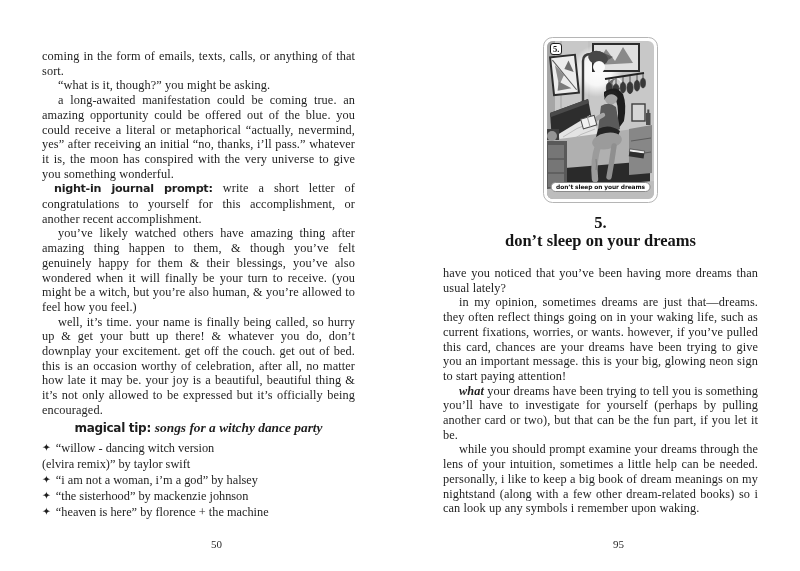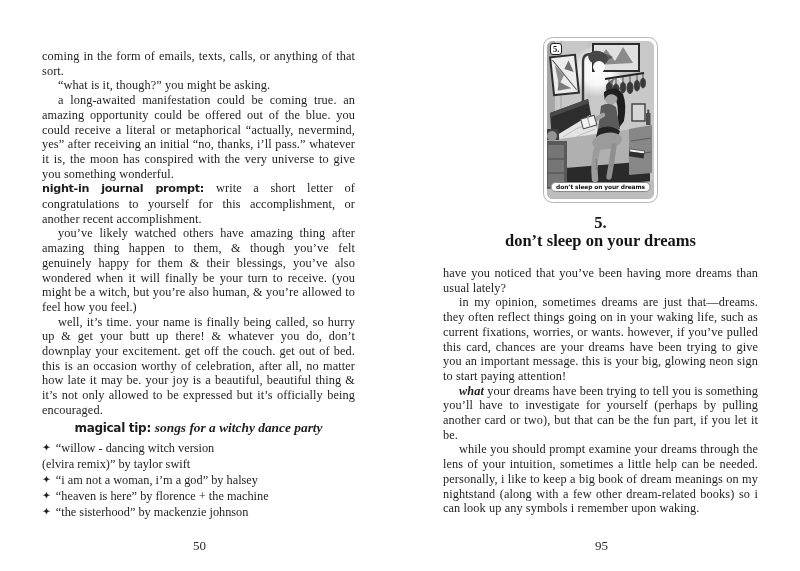--- a/index.html
+++ b/index.html
@@ -13,20 +13,21 @@
   .page-right{left:443px;width:315px;padding-top:37px;}
 
   .para{
     margin:0;font-size:12.3px;line-height:14.7px;text-align:justify;
     text-justify:inter-word;letter-spacing:0.1px;
   }
   .para.indent{text-indent:16px;}
   .lead-bold{
     font-family:"DejaVu Sans", sans-serif;font-weight:700;font-size:11.2px;
     letter-spacing:-0.3px;
+    margin-left:12px;
   }
   .lead-italic{font-style:italic;font-weight:bold;}
 
   .tip-block{}
   .tip-heading{text-align:center;white-space:nowrap;}
   .tip-label{
     font-family:"DejaVu Sans", sans-serif;font-weight:700;font-size:12px;
     letter-spacing:-0.3px;
   }
   .tip-title{font-style:italic;font-weight:700;font-size:13.4px;}
@@ -34,22 +35,22 @@
     list-style:none;margin:4px 0 0;padding:0;
     font-size:12.3px;line-height:16px;
   }
   .song-line{white-space:nowrap;}
   .bullet{
     font-family:"DejaVu Sans", sans-serif;font-size:10.5px;
     margin-right:5px;position:relative;top:-1px;
   }
 
   .page-num{
-    position:absolute;top:538px;left:1px;width:100%;text-align:center;
-    font-size:13px;color:#2a2a2a;
+    position:absolute;top:538px;left:18px;width:100%;text-align:center;
+    font-size:11px;color:#2a2a2a;
   }
 
   
   .card{
     position:relative;width:115px;height:166px;margin:0 auto;
   }
   .card svg{display:block;}
   .card-badge{
     position:absolute;top:6px;left:7px;background:#fff;border:1.5px solid #1d1d1d;
     border-radius:3px;padding:0 2px;font-weight:700;font-size:8.5px;line-height:10px;
@@ -88,24 +89,24 @@
       <div class="tip-heading"><span class="tip-label">magical tip: </span><span class="tip-title">songs for a witchy dance party</span></div>
       <ul class="song-list" id="song-list">
           <li>
             <div class="song-line"><span class="bullet">✦</span>“willow - dancing witch version</div>
             <div class="song-line">(elvira remix)” by taylor swift</div>
           </li>
           <li>
             <div class="song-line"><span class="bullet">✦</span>“i am not a woman, i’m a god” by halsey</div>
           </li>
           <li>
+            <div class="song-line"><span class="bullet">✦</span>“the sisterhood” by mackenzie johnson</div>
+          </li>
+          <li>
             <div class="song-line"><span class="bullet">✦</span>“heaven is here” by florence + the machine</div>
-          </li>
-          <li>
-            <div class="song-line"><span class="bullet">✦</span>“the sisterhood” by mackenzie johnson</div>
           </li>
         </ul>
     </div>
 
     <div class="page-num">50</div>
   </section>
 
   <section class="page page-right">
 
     <div class="card">

